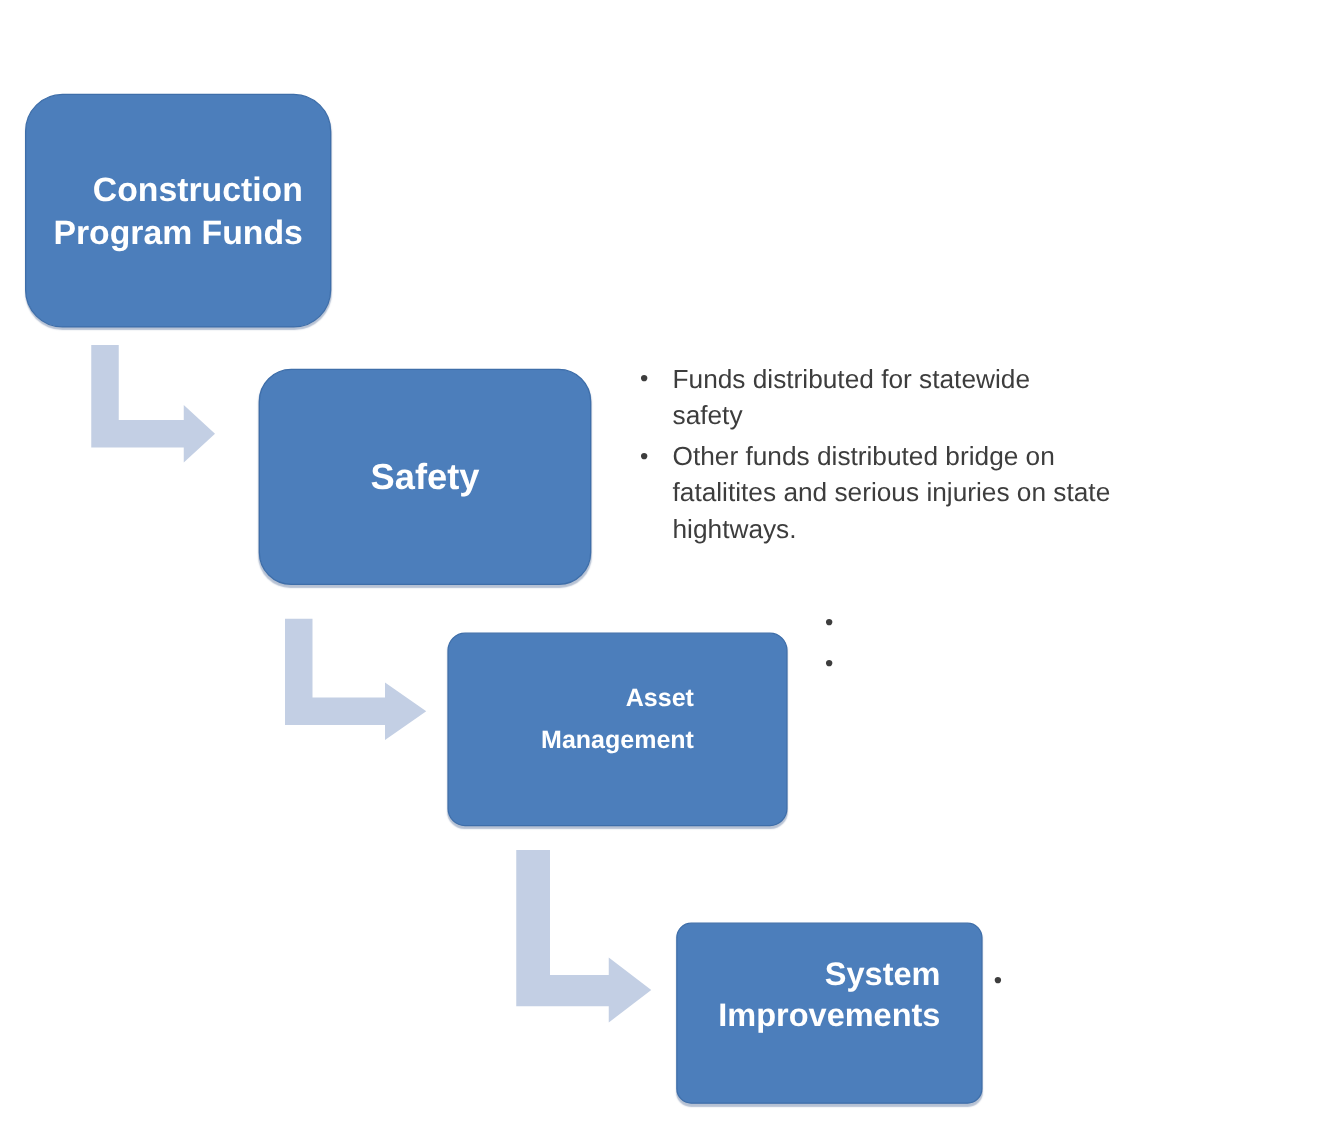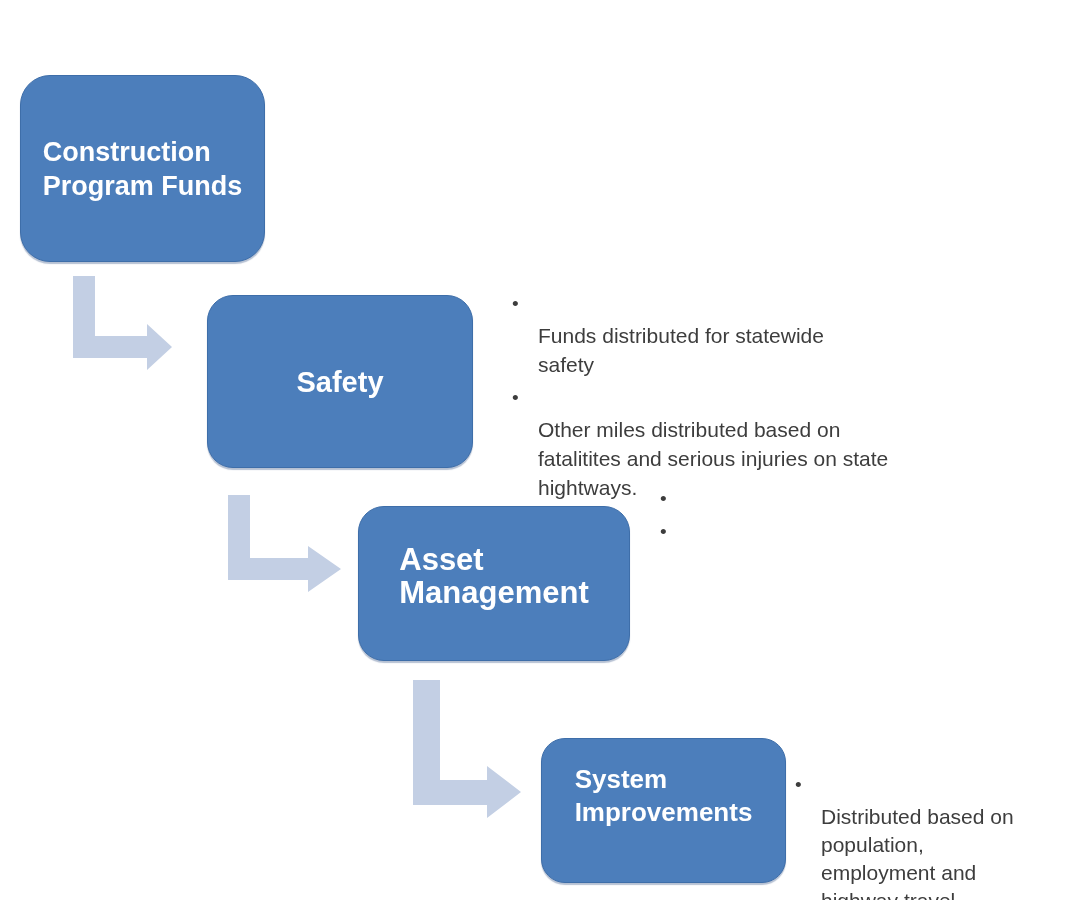--- a/index.html
+++ b/index.html
@@ -19,45 +19,45 @@
   .node {
     position: absolute;
     background: #4c7ebb;
     border: 1px solid #3e6ea9;
     box-shadow: 0 2px 1px rgba(47, 78, 128, 0.35);
     color: #ffffff;
     font-weight: bold;
     display: flex;
     align-items: center;
     justify-content: center;
-    text-align: left;
+    text-align: right;
     box-sizing: border-box;
   }
   .node-label { white-space: pre-line; }
   .node-construction { left: 20px;  top: 75px;  width: 245px; height: 187px; border-radius: 30px; font-size: 27px; line-height: 34px; }
   .node-safety       { left: 207px; top: 295px; width: 266px; height: 173px; border-radius: 26px; font-size: 29px; line-height: 34px; }
-  .node-asset        { left: 358px; top: 506px; width: 272px; height: 155px; border-radius: 26px; font-size: 31px; line-height: 33px; padding-bottom: 16px; }
-  .node-system       { left: 541px; top: 738px; width: 245px; height: 145px; border-radius: 24px; font-size: 26px; line-height: 33px; padding-bottom: 30px; }
+  .node-asset        { left: 358px; top: 506px; width: 272px; height: 155px; border-radius: 14px; font-size: 20px; line-height: 33px; padding-bottom: 16px; }
+  .node-system       { left: 541px; top: 738px; width: 245px; height: 145px; border-radius: 12px; font-size: 26px; line-height: 33px; padding-bottom: 30px; }
   .bullets {
     position: absolute;
     color: #3d3d3d;
     font-size: 21px;
     line-height: 29px;
   }
   .bullets-safety { left: 512px; top: 289px; width: 460px; }
   .bullets-asset  { left: 660px; top: 484px; width: 420px; }
   .bullets-system { left: 795px; top: 771px; width: 285px; line-height: 28px; }
   .bullet-item { display: flex; }
   .bullet-item + .bullet-item { margin-top: 4px; }
   .bullet-marker {
     flex: 0 0 26px;
     width: 26px;
     font-size: 19px;
   }
-  .bullet-text { white-space: pre-line; margin-top: 32px; }
+  .bullet-text { white-space: pre-line; }
 </style>
 </head>
 <body>
 
 <div class="canvas">
 
   <svg class="arrows-layer" width="1074" height="900" viewBox="0 0 1074 900" xmlns="http://www.w3.org/2000/svg">
     <polygon points="73,276 95,276 95,336 147,336 147,324 172,347 147,370 147,358 73,358" fill="#c3cfe4"></polygon>
     <polygon points="228,495 250,495 250,558 308,558 308,546 341,569 308,592 308,580 228,580" fill="#c3cfe4"></polygon>
     <polygon points="413,680 440,680 440,780 487,780 487,766 521,792 487,818 487,805 413,805" fill="#c3cfe4"></polygon>
@@ -83,38 +83,34 @@
   </div>
 
   <div class="bullets bullets-safety">
     <div class="bullet-item">
       <span class="bullet-marker">•</span>
       <span class="bullet-text">Funds distributed for statewide
 safety</span>
     </div>
     <div class="bullet-item">
       <span class="bullet-marker">•</span>
-      <span class="bullet-text">Other miles distributed based on
+      <span class="bullet-text">Other funds distributed bridge on
 fatalitites and serious injuries on state
 hightways.</span>
     </div>
   </div>
 
   <div class="bullets bullets-asset">
     <div class="bullet-item">
       <span class="bullet-marker">•</span>
     </div>
     <div class="bullet-item">
       <span class="bullet-marker">•</span>
     </div>
   </div>
 
   <div class="bullets bullets-system">
     <div class="bullet-item">
       <span class="bullet-marker">•</span>
-      <span class="bullet-text">Distributed based on
-population,
-employment and
-highway travel.</span>
     </div>
   </div>
 
 </div>
 
 </body></html>

